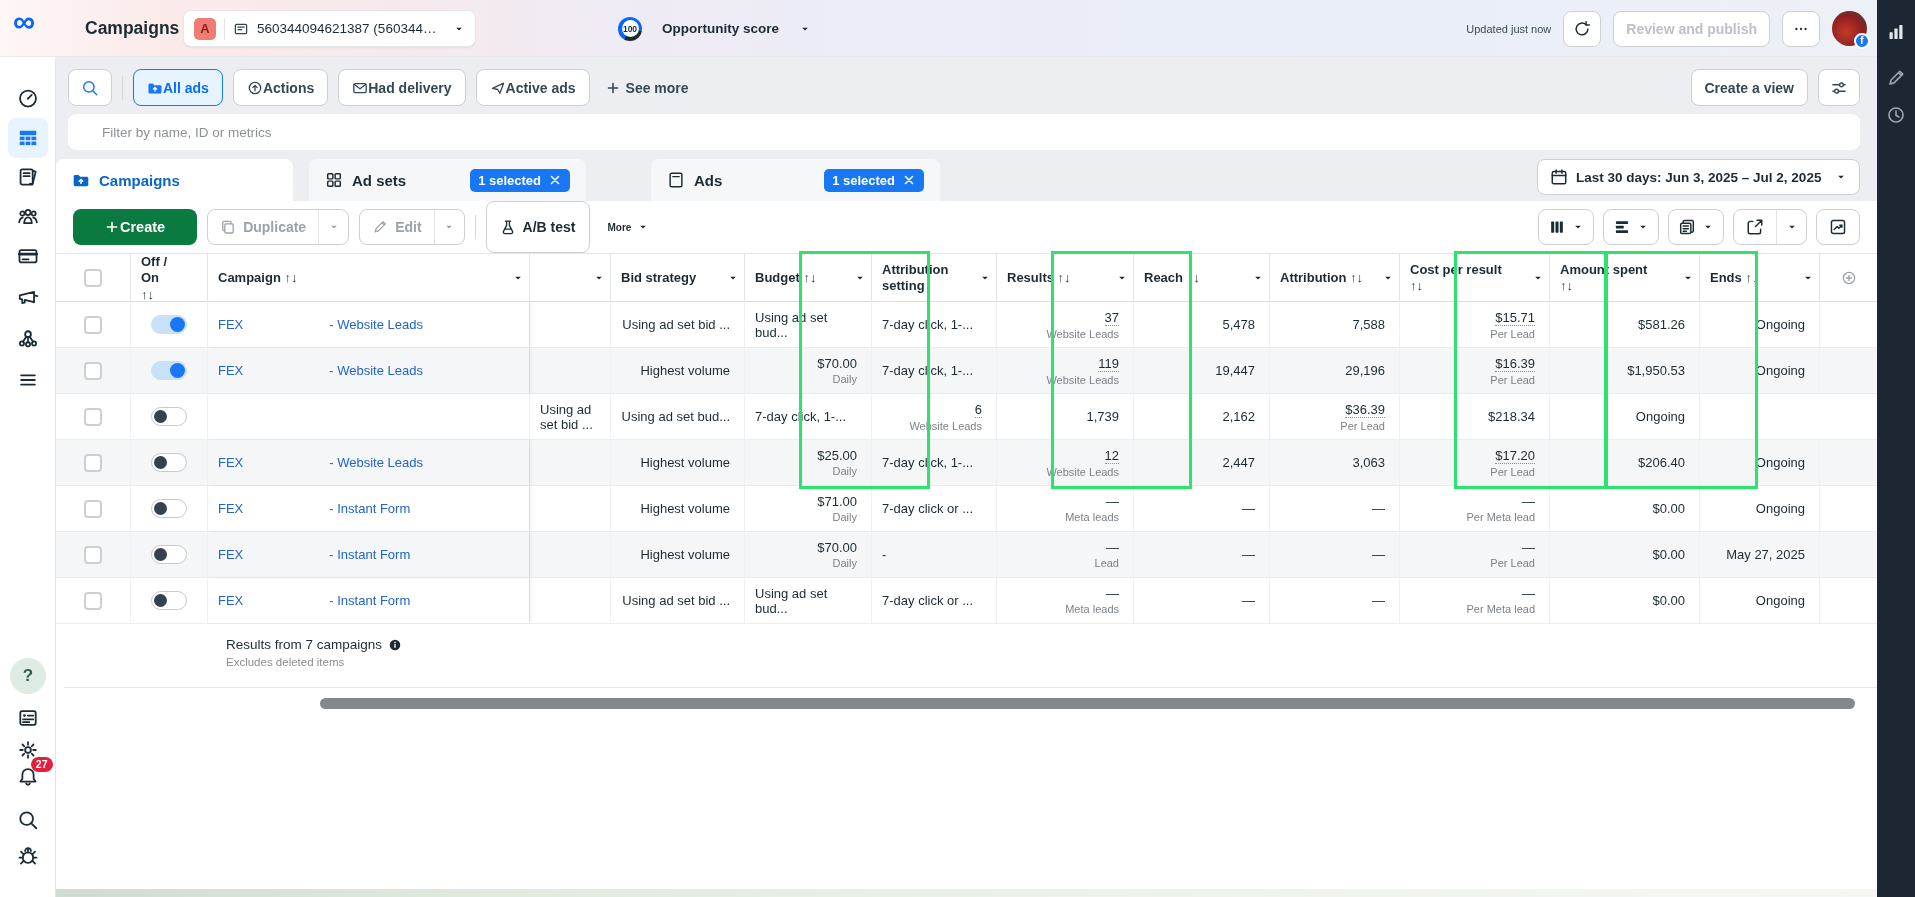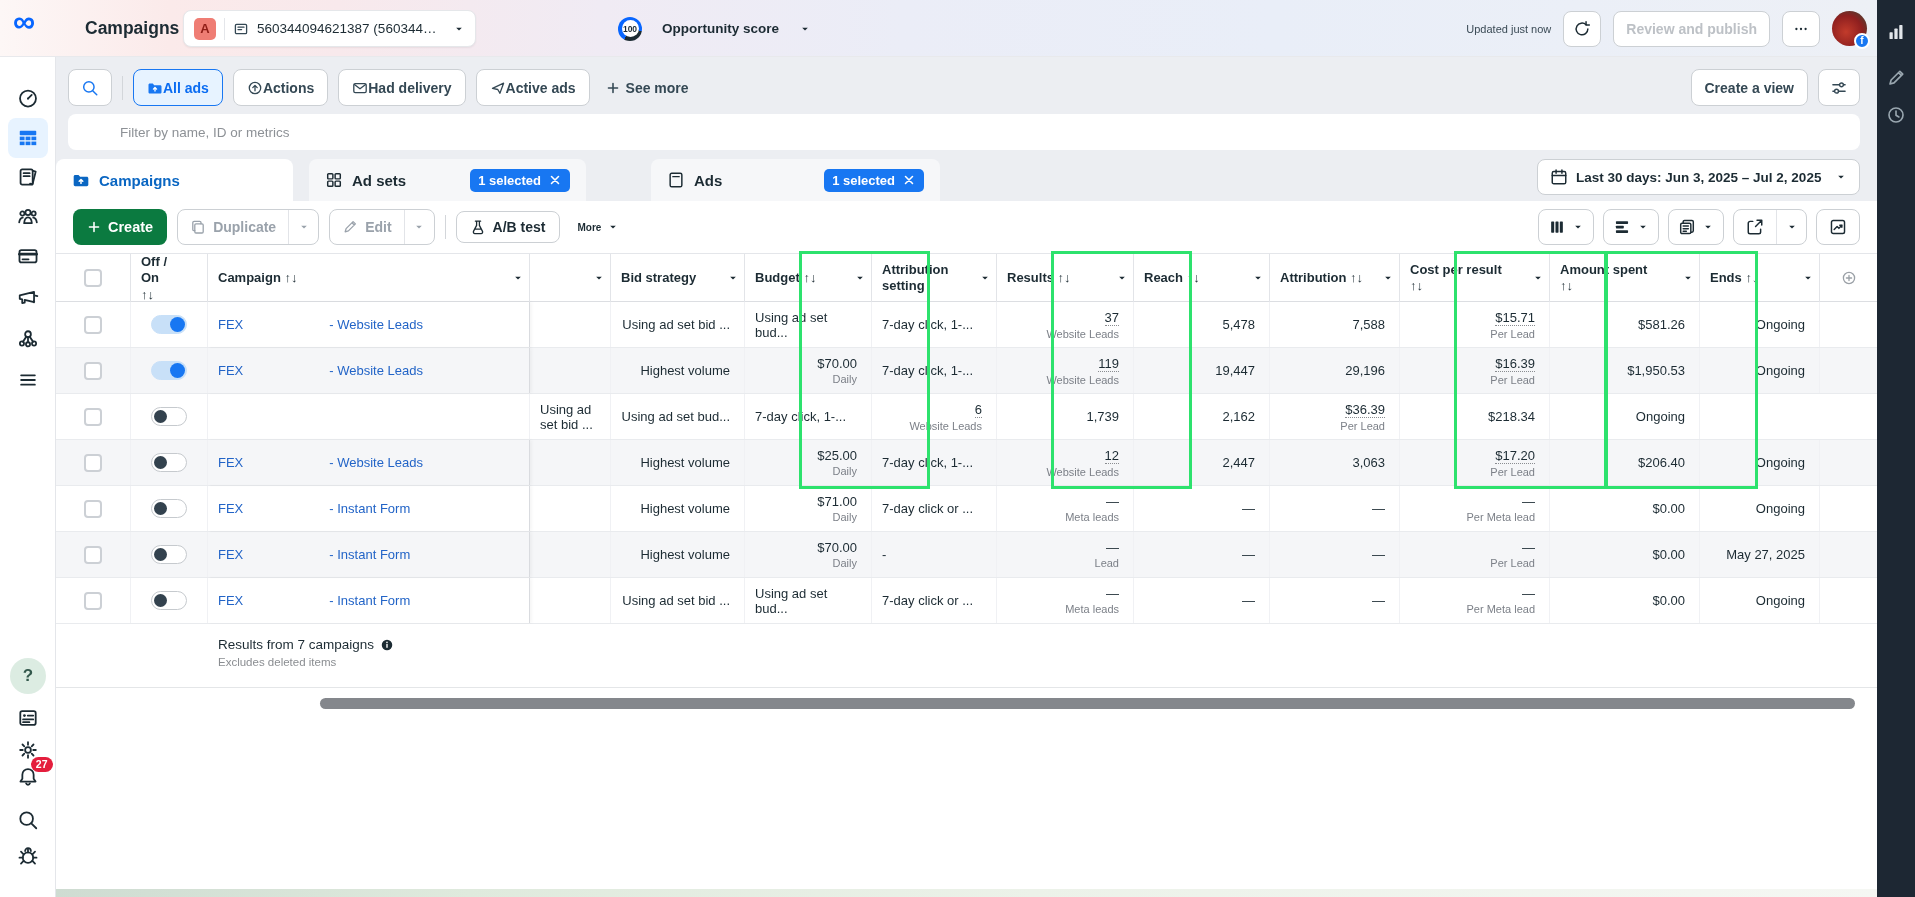--- a/index.html
+++ b/index.html
@@ -52,46 +52,46 @@
   
   .filters { position:absolute; left:12px; top:12px; height:37px; display:flex; align-items:center; gap:10px; }
   .f-btn { height:37px; background:#fff; border:1px solid #ccd0d4; border-radius:8px; display:flex; align-items:center;
     padding:0 13px; font-size:14px; font-weight:600; color:#344854; cursor:pointer; }
   .f-btn.search-btn { width:44px; justify-content:center; padding:0; color:#1877f2; }
   .f-btn.active-filter { background:#e7f3ff; border-color:#1877f2; color:#0a6cf2; }
   .vsep { width:1px; height:24px; background:#d3d6da; }
   .see-more { display:flex; align-items:center; gap:6px; font-size:14px; font-weight:600; color:#344854; cursor:pointer; padding:0 6px; }
   .panel-right { position:absolute; right:17px; top:12px; height:37px; display:flex; align-items:center; gap:10px; }
   .filter-input { position:absolute; left:12px; top:57px; width:1792px; height:36px; background:#fff; border:none; border-radius:8px;
-    font-size:13.5px; padding-left:52px; color:#1c2b33; font-family:"Liberation Sans",sans-serif; }
+    font-size:13.5px; padding-left:34px; color:#1c2b33; font-family:"Liberation Sans",sans-serif; }
   .filter-input::placeholder { color:#8d9196; }
 
   
   .tabcard { position:absolute; top:102px; height:42px; border-radius:8px 8px 0 0; display:flex; align-items:center;
     padding:0 16px; gap:9px; cursor:pointer; }
   .tabcard .tlabel { font-size:15px; font-weight:bold; }
   .tab-campaigns { left:0; width:237px; background:#fff; color:#0a66c2; }
   .tab-adsets { left:253px; width:277px; background:#f6f7f9; }
   .tab-ads { left:595px; width:289px; background:#f6f7f9; }
   .chip { margin-left:auto; background:var(--accent,#1877f2); color:#fff; border-radius:5px; padding:4px 8px; font-size:13px;
     font-weight:600; display:flex; align-items:center; gap:7px; cursor:pointer; }
   .chip .ic { color:#fff; }
   .datebtn { position:absolute; left:1481px; top:102px; width:323px; height:36px; background:#fff; border:1px solid #ccd0d4;
     border-radius:8px; display:flex; align-items:center; gap:8px; padding:0 12px; font-size:13.5px; font-weight:600; cursor:pointer; }
   .datebtn .caret { margin-left:auto; }
 
   
   .toolbar { position:absolute; left:0; top:0; width:100%; height:52px; display:flex; align-items:center; padding:0 17px; gap:10px; }
   .create-btn { height:36px; background:var(--green,#0b7a40); color:#fff; border-radius:8px; display:flex; align-items:center;
-    gap:7px; padding:0 14px; font-size:14.5px; font-weight:600; cursor:pointer;justify-content:flex-end; }
+    gap:1px; padding:0 32px; font-size:14.5px; font-weight:600; cursor:pointer;justify-content:flex-end; }
   .split { display:flex; height:36px; border:1px solid #ccd0d4; border-radius:8px; overflow:hidden; background:#fff; }
   .split .main { display:flex; align-items:center; gap:7px; padding:0 12px; font-size:14px; font-weight:600; cursor:pointer; }
   .split .drop { display:flex; align-items:center; justify-content:center; width:30px; border-left:1px solid #e2e4e8; cursor:pointer; }
   .split.disabled .main, .split.disabled .drop { color:#9aa2ab; }
-  .plain-btn { height:32px; border:1px solid #ccd0d4; border-radius:8px; background:#fff; display:flex; align-items:center;
+  .plain-btn { height:52px; border:1px solid #ccd0d4; border-radius:8px; background:#fff; display:flex; align-items:center;
     gap:7px; padding:0 13px; font-size:14px; font-weight:600; cursor:pointer; }
   .more-btn { display:flex; align-items:center; gap:6px; font-size:10px; font-weight:600; padding:0 8px; cursor:pointer; }
   .toolbar-right { margin-left:auto; display:flex; align-items:center; gap:9px; }
   .icon-btn { height:36px; min-width:44px; border:1px solid #ccd0d4; border-radius:8px; background:#fff; display:flex;
     align-items:center; justify-content:center; gap:6px; padding:0 9px; cursor:pointer; }
 
   
   .thead, .trow { display:grid; grid-template-columns:75px 77px 322px 81px 134px 127px 125px 137px 136px 130px 150px 150px 120px 1fr; }
   .thead { position:absolute; top:52px; left:0; width:100%; height:49px; border-top:1px solid #e4e6ea; border-bottom:1px solid #dcdee2; font-size:13px; font-weight:bold; }
   .hcell { position:relative; display:flex; flex-direction:column; justify-content:center; padding:0 22px 0 10px; border-right:1px solid #e2e4e8; line-height:1.25; }
@@ -108,21 +108,21 @@
   .v { color:#1c2b33; }
   .vlink { border-bottom:1px dotted #8a8d91; cursor:pointer; }
   .vlink.nodot { border-bottom:none; cursor:default; }
   .link { color:var(--link,#2264c7); cursor:pointer; white-space:nowrap; overflow:hidden; }
   .redact { display:inline-block; width:86px; }
   .checkbox { width:18px; height:18px; border:2px solid #ccd0d5; border-radius:4px; background:#fff; cursor:pointer; }
   .toggle { position:relative; width:36px; height:19px; border-radius:10px; background:#fff; border:1px solid #c6cace; cursor:pointer; }
   .toggle .knob { position:absolute; left:2px; top:2px; width:13px; height:13px; border-radius:50%; background:#33424e; transition:none; }
   .toggle.on { background:#c8e0f8; border-color:#c8e0f8; }
   .toggle.on .knob { left:auto; right:1px; top:1px; width:15px; height:15px; background:var(--accent,#1877f2); }
-  .tfoot { position:absolute; top:423px; left:0; width:100%; height:64px; border-bottom:1px solid #e4e6e8; background:#fff; padding:13px 0 0 162px; }
+  .tfoot { position:absolute; top:423px; left:8px; width:100%; height:64px; border-bottom:1px solid #e4e6e8; background:#fff; padding:13px 0 0 162px; }
   .tfoot-title { font-size:13.5px; display:flex; align-items:center; gap:6px; }
   .tfoot-sub { font-size:11.5px; color:#8a8d91; margin-top:4px; }
   .hscroll { position:absolute; top:497px; left:264px; width:1535px; height:11px; border-radius:6px; background:#84878c; cursor:pointer; }
 
   
   .gbox { position:absolute; top:251px; height:238px; border:3px solid var(--hl,#2de26d); z-index:20; pointer-events:none; }
   .gbox.b1 { left:799px; width:131px; }
   .gbox.b2 { left:1051px; width:141px; }
   .gbox.b3 { left:1454px; width:154px; }
   .gbox.b4 { left:1604px; width:154px; }

